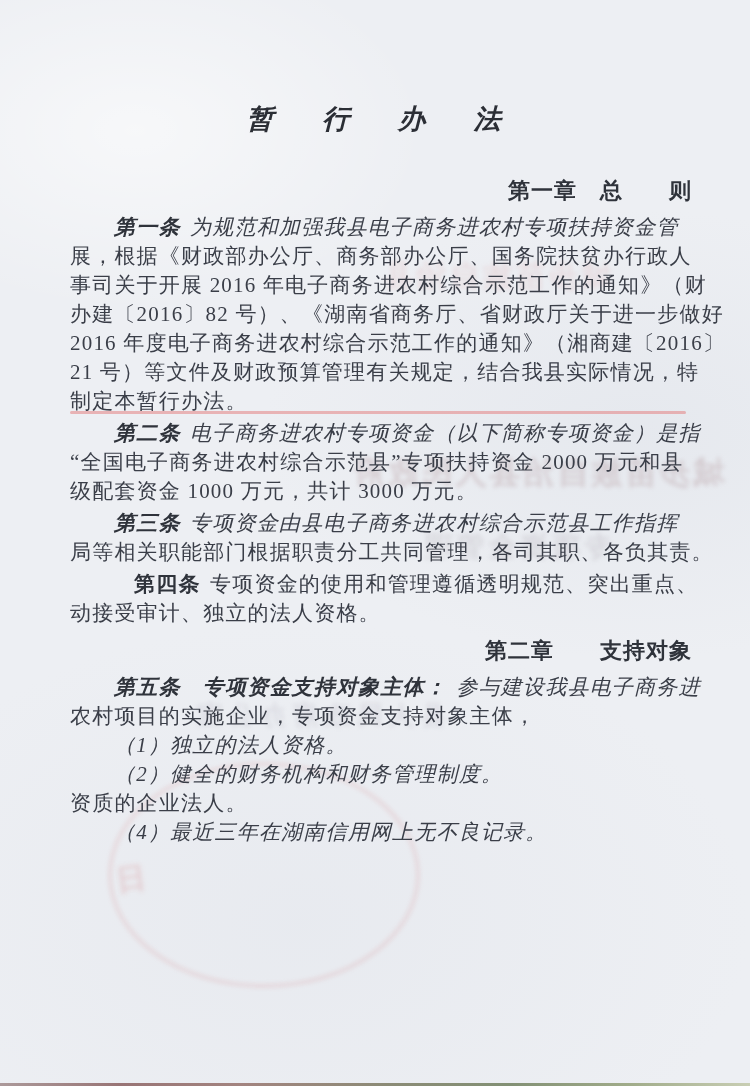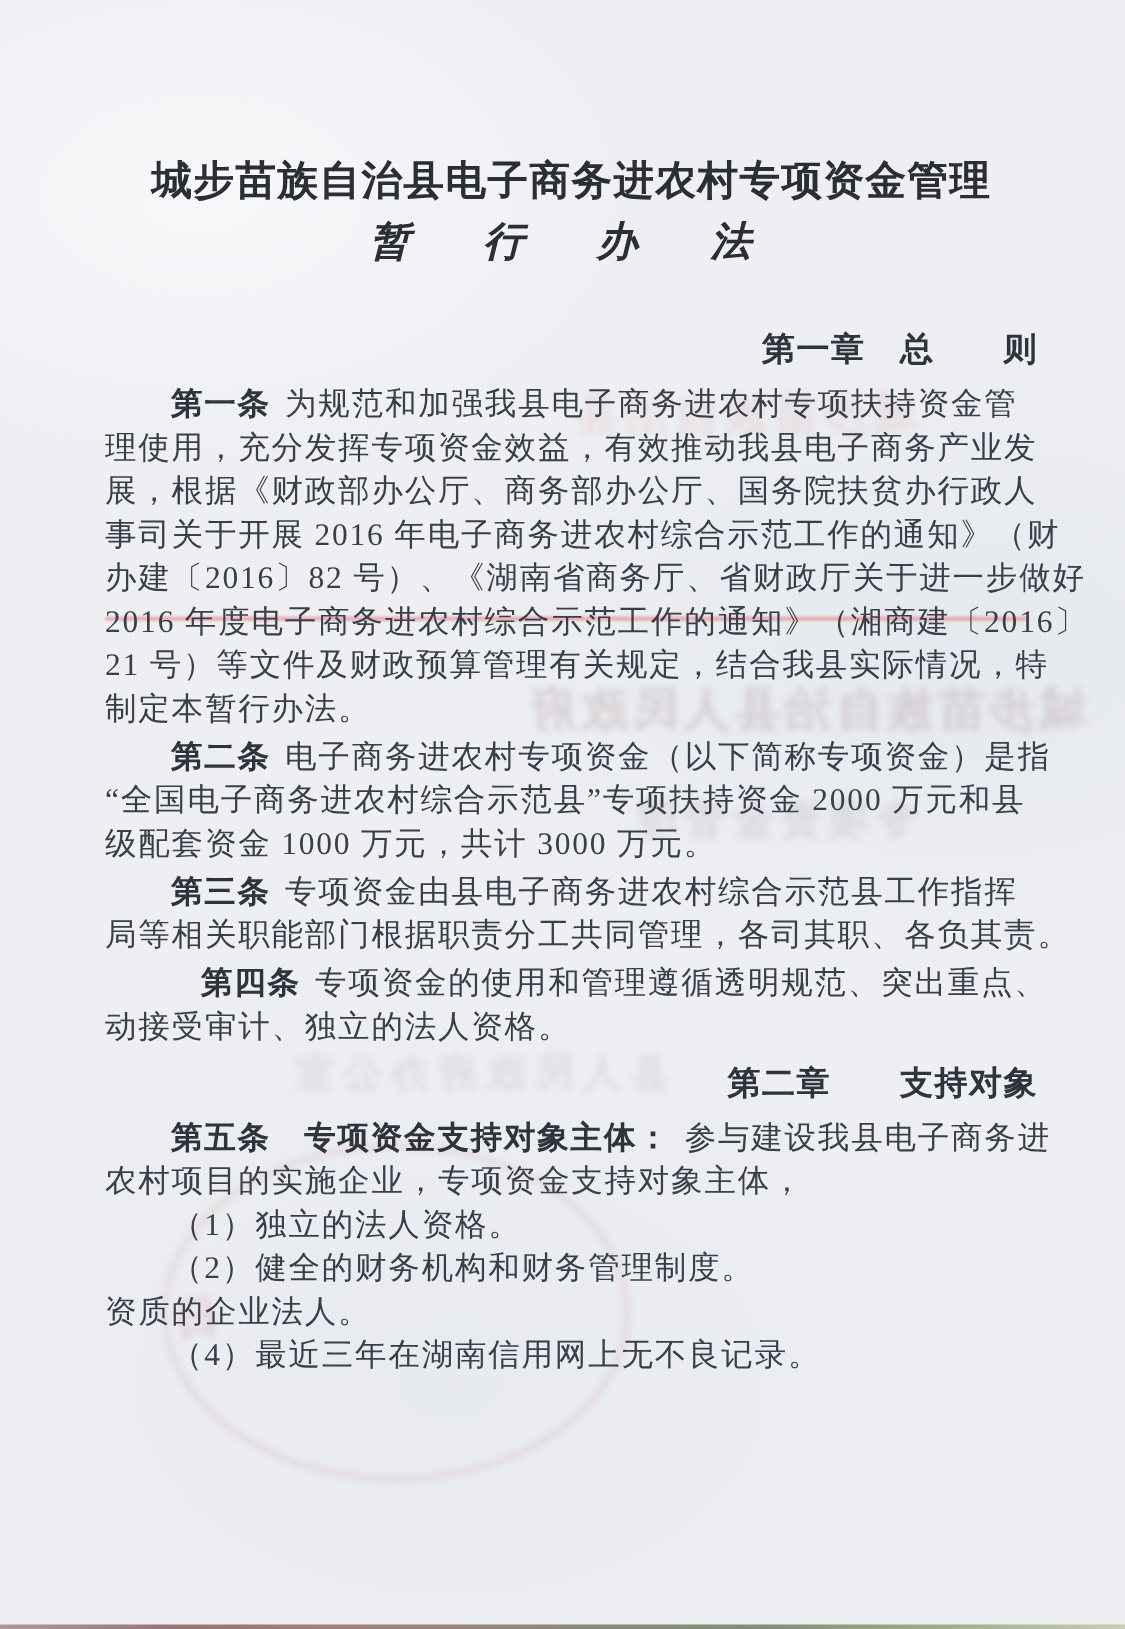--- a/index.html
+++ b/index.html
@@ -33,21 +33,21 @@
   .chapter{
     font-size:22px;font-weight:bold;text-align:right;color:#2f333b;
     line-height:30px;margin:8px 0 7px 0;letter-spacing:1px;
   }
   .line{
     font-size:21px;line-height:29px;letter-spacing:1.2px;
     white-space:nowrap;
   }
   .line b{color:#2f333b;margin-right:.45em;}
   .pstart{margin-top:3px;}
-  .ind2{padding-left:44px;}
+  .ind2{padding-left:44px;font-style:italic;}
   .ind3{padding-left:64px;}
   
   .bleed{
     position:absolute;font-weight:bold;white-space:nowrap;
     transform:scaleX(-1);filter:blur(2px);pointer-events:none;
   }
   #bleed-a{top:452px;left:350px;font-size:31px;color:rgba(160,118,124,.26);letter-spacing:3px;}
   #bleed-b{top:528px;left:420px;font-size:28px;color:rgba(148,140,152,.20);letter-spacing:4px;}
   #bleed-c{top:698px;left:190px;font-size:26px;color:rgba(150,145,158,.17);letter-spacing:6px;}
   #bleed-d{top:256px;left:380px;font-size:30px;color:rgba(214,128,128,.15);letter-spacing:3px;}
@@ -79,25 +79,23 @@
   <div class="bleed" id="bleed-d">城步苗族自治县</div>
   <div class="bleed" id="bleed-a">城步苗族自治县人民政府</div>
   <div class="bleed" id="bleed-b">专项资金管理</div>
   <div class="bleed" id="bleed-c">县人民政府办公室</div>
 
   <div id="red-underline"></div>
   <div id="seal-ring"></div>
   <div id="seal-marks">日</div>
 
   <div id="doc">
-      <div class="blk title"><span>城步苗族自治县电子商务进农村专项资金管理</span></div>
       <div class="blk title2"><span>暂 行 办 法</span></div>
       <div class="blk chapter"><span>第一章　总　　则</span></div>
       <div class="blk line ind2 pstart"><b>第一条</b><span>为规范和加强我县电子商务进农村专项扶持资金管</span></div>
-      <div class="blk line"><span>理使用，充分发挥专项资金效益，有效推动我县电子商务产业发</span></div>
       <div class="blk line"><span>展，根据《财政部办公厅、商务部办公厅、国务院扶贫办行政人</span></div>
       <div class="blk line"><span>事司关于开展 2016 年电子商务进农村综合示范工作的通知》（财</span></div>
       <div class="blk line"><span>办建〔2016〕82 号）、《湖南省商务厅、省财政厅关于进一步做好</span></div>
       <div class="blk line"><span>2016 年度电子商务进农村综合示范工作的通知》（湘商建〔2016〕</span></div>
       <div class="blk line"><span>21 号）等文件及财政预算管理有关规定，结合我县实际情况，特</span></div>
       <div class="blk line"><span>制定本暂行办法。</span></div>
       <div class="blk line ind2 pstart"><b>第二条</b><span>电子商务进农村专项资金（以下简称专项资金）是指</span></div>
       <div class="blk line"><span>“全国电子商务进农村综合示范县”专项扶持资金 2000 万元和县</span></div>
       <div class="blk line"><span>级配套资金 1000 万元，共计 3000 万元。</span></div>
       <div class="blk line ind2 pstart"><b>第三条</b><span>专项资金由县电子商务进农村综合示范县工作指挥</span></div>

